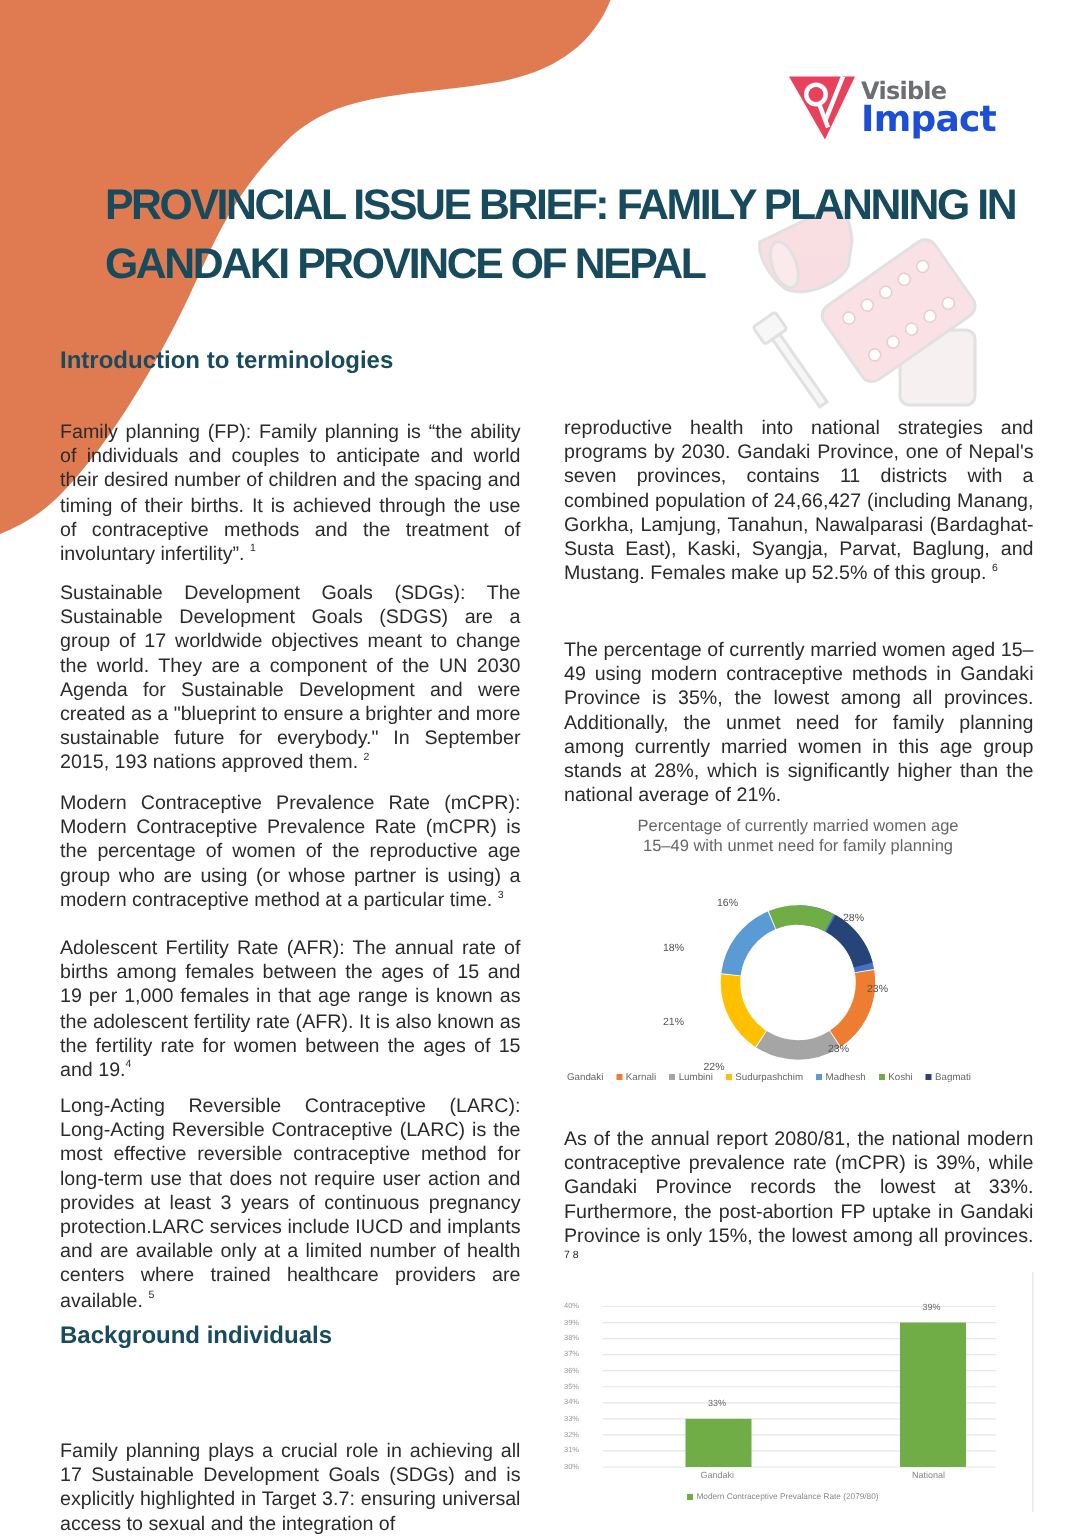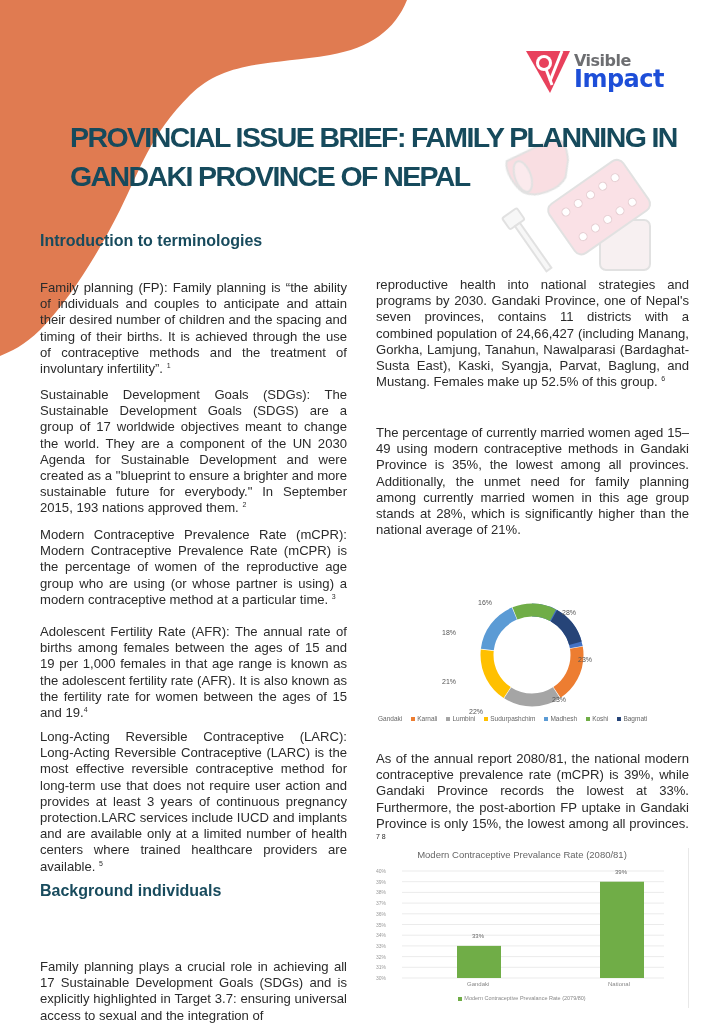--- a/index.html
+++ b/index.html
@@ -79,39 +79,40 @@
       <rect x="12" y="70" width="18" height="14" rx="2" fill="#f1f1f1" stroke="#c9c9c9" stroke-width="2"></rect>
       <rect x="18" y="84" width="6" height="55" fill="#f1f1f1" stroke="#c9c9c9" stroke-width="2"></rect>
     </g>
   </g>
 </svg>
 
 <h1 class="title">PROVINCIAL ISSUE BRIEF: FAMILY PLANNING IN GANDAKI PROVINCE OF NEPAL</h1>
 
 <h2 class="h2" style="left:40px; top:232px;">Introduction to terminologies</h2>
 
-<p class="para col-l" style="top:280px;"><span>Family planning (FP): Family planning is “the ability of individuals and couples to anticipate and attain their desired number of children and the spacing and timing of their births. It is achieved through the use of contraceptive methods and the treatment of involuntary infertility”.</span> <sup>1</sup></p>
+<p class="para col-l" style="top:280px;"><span>Family planning (FP): Family planning is “the ability of individuals and couples to anticipate and world their desired number of children and the spacing and timing of their births. It is achieved through the use of contraceptive methods and the treatment of involuntary infertility”.</span> <sup>1</sup></p>
 
 <p class="para col-l" style="top:387px;"><span>Sustainable Development Goals (SDGs): The Sustainable Development Goals (SDGS) are a group of 17 worldwide objectives meant to change the world. They are a component of the UN 2030 Agenda for Sustainable Development and were created as a "blueprint to ensure a brighter and more sustainable future for everybody." In September 2015, 193 nations approved them.</span> <sup>2</sup></p>
 
 <p class="para col-l" style="top:527px;"><span>Modern Contraceptive Prevalence Rate (mCPR): Modern Contraceptive Prevalence Rate (mCPR) is the percentage of women of the reproductive age group who are using (or whose partner is using) a modern contraceptive method at a particular time.</span> <sup>3</sup></p>
 
 <p class="para col-l" style="top:624px;"><span>Adolescent Fertility Rate (AFR): The annual rate of births among females between the ages of 15 and 19 per 1,000 females in that age range is known as the adolescent fertility rate (AFR). It is also known as the fertility rate for women between the ages of 15 and 19.</span><sup>4</sup></p>
 
 <p class="para col-l" style="top:729px;"><span>Long-Acting Reversible Contraceptive (LARC): Long-Acting Reversible Contraceptive (LARC) is the most effective reversible contraceptive method for long-term use that does not require user action and provides at least 3 years of continuous pregnancy protection.LARC services include IUCD and implants and are available only at a limited number of health centers where trained healthcare providers are available.</span> <sup>5</sup></p>
 
 <h2 class="h2" style="left:40px; top:882px;">Background individuals</h2>
 
 <p class="para col-l" style="top:924px;margin-top:35px;">Family planning plays a crucial role in achieving all 17 Sustainable Development Goals (SDGs) and is explicitly highlighted in Target 3.7: ensuring universal access to sexual and the integration of</p>
 
 <p class="para col-r" style="top:277px;"><span>reproductive health into national strategies and programs by 2030. Gandaki Province, one of Nepal's seven provinces, contains 11 districts with a combined population of 24,66,427 (including Manang, Gorkha, Lamjung, Tanahun, Nawalparasi (Bardaghat-Susta East), Kaski, Syangja, Parvat, Baglung, and Mustang. Females make up 52.5% of this group.</span> <sup>6</sup></p>
 
 <p class="para col-r" style="top:425px;">The percentage of currently married women aged 15–49 using modern contraceptive methods in Gandaki Province is 35%, the lowest among all provinces. Additionally, the unmet need for family planning among currently married women in this age group stands at 28%, which is significantly higher than the national average of 21%.</p>
 
 <div class="donut-wrap">
+  <div class="donut-title">Percentage of currently married women age 15–49 with unmet need for family planning</div>
   <svg class="donut-svg" width="200" height="120" viewBox="0 0 200 120">
     <g transform="translate(100,62)">
 
       <circle r="45" fill="none" stroke="#4472c4" stroke-width="13" stroke-dasharray="62.6 220" stroke-dashoffset="0" transform="rotate(-90)"></circle>
       <circle r="45" fill="none" stroke="#ed7d31" stroke-width="13" stroke-dasharray="51.5 231" stroke-dashoffset="-63.2" transform="rotate(-90)"></circle>
       <circle r="45" fill="none" stroke="#a5a5a5" stroke-width="13" stroke-dasharray="51.5 231" stroke-dashoffset="-115.3" transform="rotate(-90)"></circle>
       <circle r="45" fill="none" stroke="#ffc000" stroke-width="13" stroke-dasharray="49.2 233" stroke-dashoffset="-167.4" transform="rotate(-90)"></circle>
       <circle r="45" fill="none" stroke="#5b9bd5" stroke-width="13" stroke-dasharray="47 236" stroke-dashoffset="-217.2" transform="rotate(-90)"></circle>
       <circle r="45" fill="none" stroke="#70ad47" stroke-width="13" stroke-dasharray="40.3 243" stroke-dashoffset="-264.8" transform="rotate(-90)"></circle>
       <circle r="45" fill="none" stroke="#264478" stroke-width="13" stroke-dasharray="35.8 247" stroke-dashoffset="-305.7" transform="rotate(-90)"></circle>
@@ -132,21 +133,20 @@
     <span><span class="sw" style="background:#5b9bd5"></span><span>Madhesh</span></span>
     <span><span class="sw" style="background:#70ad47"></span><span>Koshi</span></span>
     <span><span class="sw" style="background:#264478"></span><span>Bagmati</span></span>
   </div>
 </div>
 
 <p class="para col-r" style="top:751px;"><span>As of the annual report 2080/81, the national modern contraceptive prevalence rate (mCPR) is 39%, while Gandaki Province records the lowest at 33%. Furthermore, the post-abortion FP uptake in Gandaki Province is only 15%, the lowest among all provinces.</span> <sup>7 8</sup></p>
 
 <div class="bar-frame-line"></div>
 <div class="bar-wrap">
-  <div class="bar-title">Modern Contraceptive Prevalance Rate (2080/81)</div>
   <svg width="300" height="150" viewBox="0 0 300 150" style="position:absolute; left:0; top:12px;">
     <g font-family="Liberation Sans, sans-serif" font-size="5" fill="#999">
 
       <g stroke="#e6e6e6" stroke-width="0.8">
         <line x1="30" y1="10" x2="292" y2="10"></line>
         <line x1="30" y1="20.7" x2="292" y2="20.7"></line>
         <line x1="30" y1="31.4" x2="292" y2="31.4"></line>
         <line x1="30" y1="42.1" x2="292" y2="42.1"></line>
         <line x1="30" y1="52.8" x2="292" y2="52.8"></line>
         <line x1="30" y1="63.5" x2="292" y2="63.5"></line>

